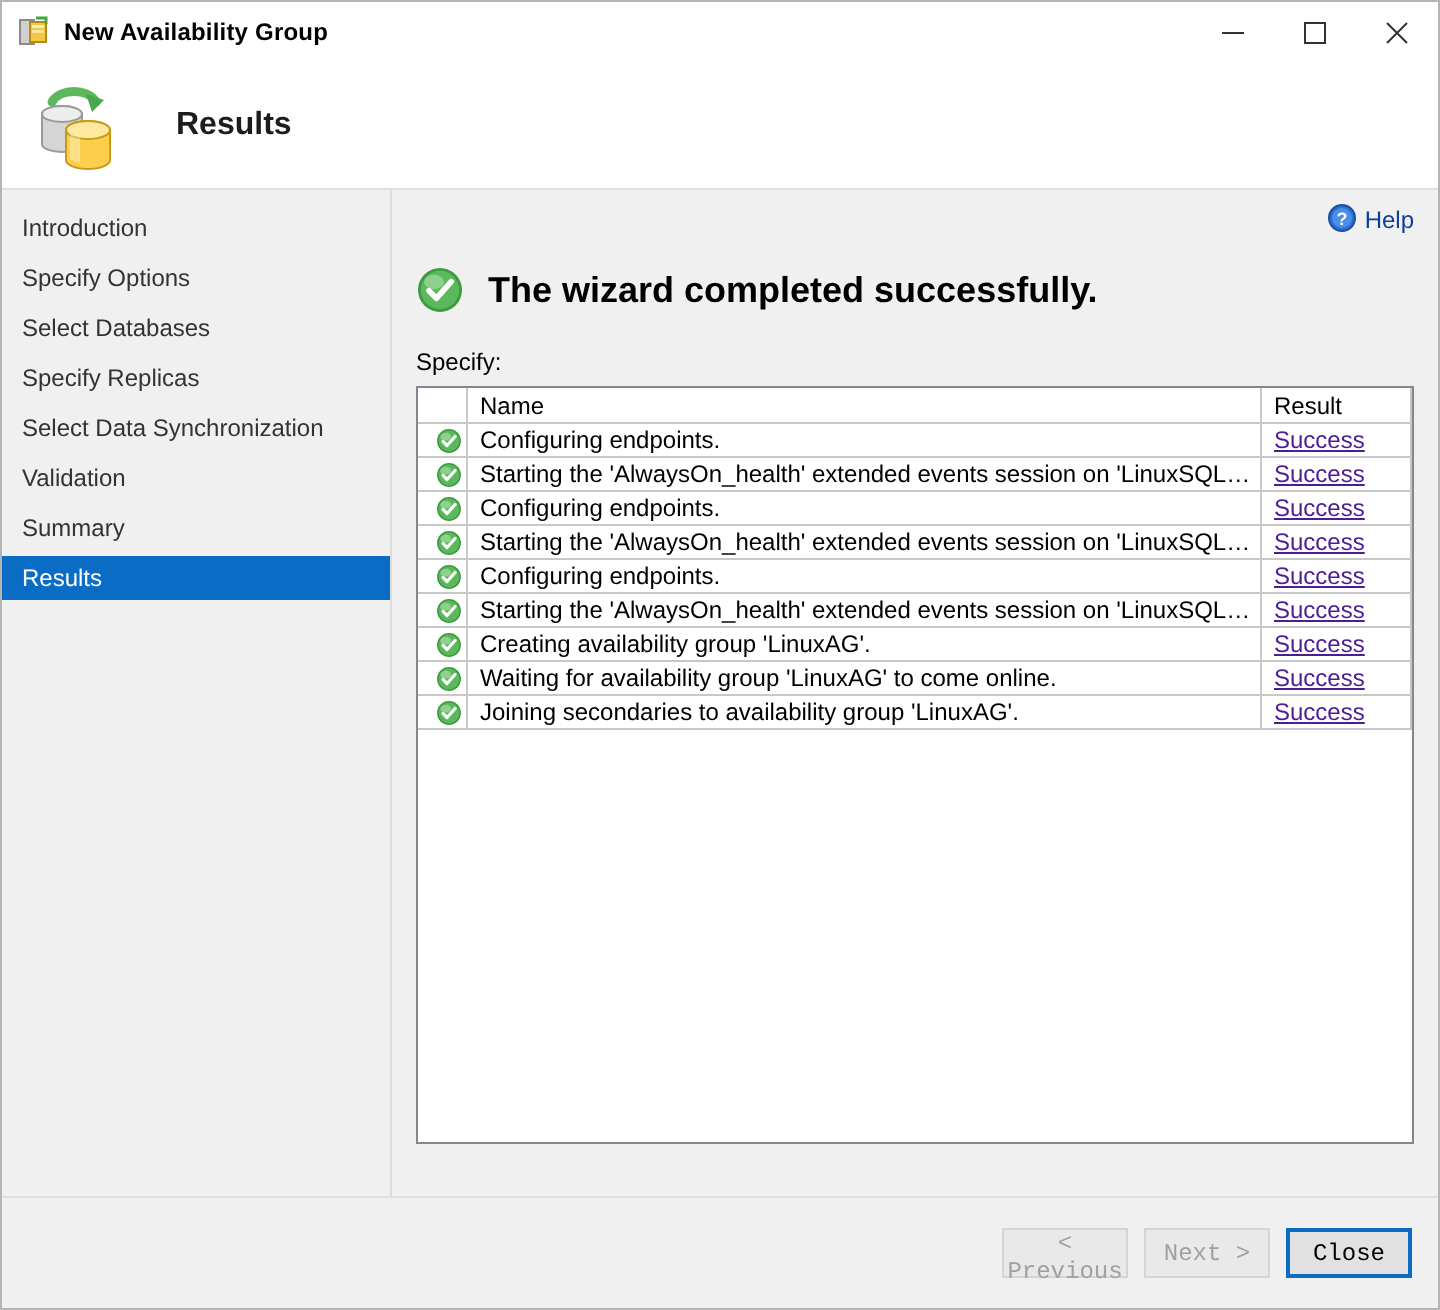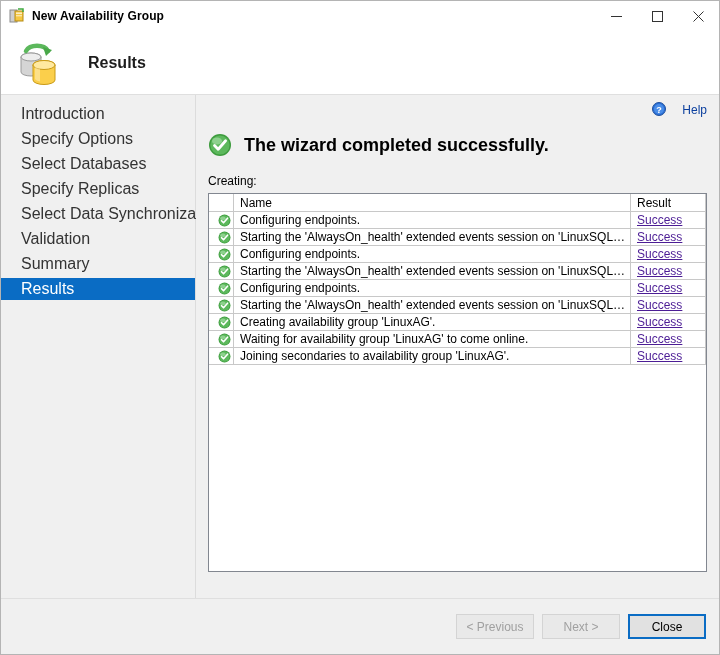--- a/index.html
+++ b/index.html
@@ -103,22 +103,22 @@
     width: 195px;
     flex: 0 0 195px;
     background: #f0f0f0;
     border-right: 1px solid #dcdcdc;
     padding-top: 8px;
     box-sizing: border-box;
   }
   .nav-item {
     height: 22px;
     line-height: 22px;
-    padding-left: 20px;
-    font-size: 16px;
+    padding-left: 10px;
+    font-size: 12px;
     color: #333333;
     white-space: nowrap;
     cursor: default;
     margin-bottom: 3px;
   }
   .nav-item.selected {
     background: #0a6cc4;
     color: #ffffff;
   }
 
@@ -140,21 +140,21 @@
     padding-top: 4px;
     box-sizing: border-box;
   }
   .help-link {
     display: inline-flex;
     align-items: center;
     font-size: 12px;
     color: #0b3f9e;
     cursor: pointer;
   }
-  .help-link .lbl { margin-left: 16px; }
+  .help-link .lbl { margin-left: 4px; }
 
   .success-row {
     display: flex;
     align-items: center;
     padding-left: 12px;
     margin-top: 12px;
   }
   .success-text {
     margin-left: 12px;
     font-size: 18px;
@@ -239,24 +239,24 @@
     height: 56px;
     background: #f0f0f0;
     border-top: 1px solid #dfdfdf;
     display: flex;
     align-items: center;
     justify-content: flex-end;
     padding-right: 13px;
     box-sizing: border-box;
   }
   .btn {
-    width: 78px;
+    width: 63px;
     height: 25px;
     font-size: 12px;
-    font-family: Liberation Sans, sans-serif;
+    font-family: Liberation Mono, monospace;
     margin-left: 8px;
     border: 1px solid #adadad;
     background: #e1e1e1;
     color: #000000;
     cursor: default;
     padding: 0;
   }
   .btn.disabled {
     color: #a0a0a0;
     border-color: #d4d4d4;
@@ -361,21 +361,21 @@
           <svg width="24" height="24" viewBox="0 0 24 24">
             <circle cx="12" cy="12" r="11" fill="#3d9b3d"></circle>
             <circle cx="12" cy="12" r="9.6" fill="#5cb85c"></circle>
             <ellipse cx="9" cy="8" rx="5" ry="3.6" fill="#a3dca3" opacity="0.7"></ellipse>
             <path d="M6.5 12.4 L10.2 16.2 L17.6 7.8" fill="none" stroke="#ffffff" stroke-width="2.8" stroke-linecap="round" stroke-linejoin="round"></path>
           </svg>
         </span>
         <span class="success-text">The wizard completed successfully.</span>
       </div>
 
-      <div class="summary-label">Creating:</div>
+      <div class="summary-label">Specify:</div>
 
       <div class="grid-wrap">
         <table class="grid">
           <thead>
             <tr>
               <th class="col-icon"></th>
               <th class="col-name">Name</th>
               <th class="col-result">Result</th>
             </tr>
           </thead>

